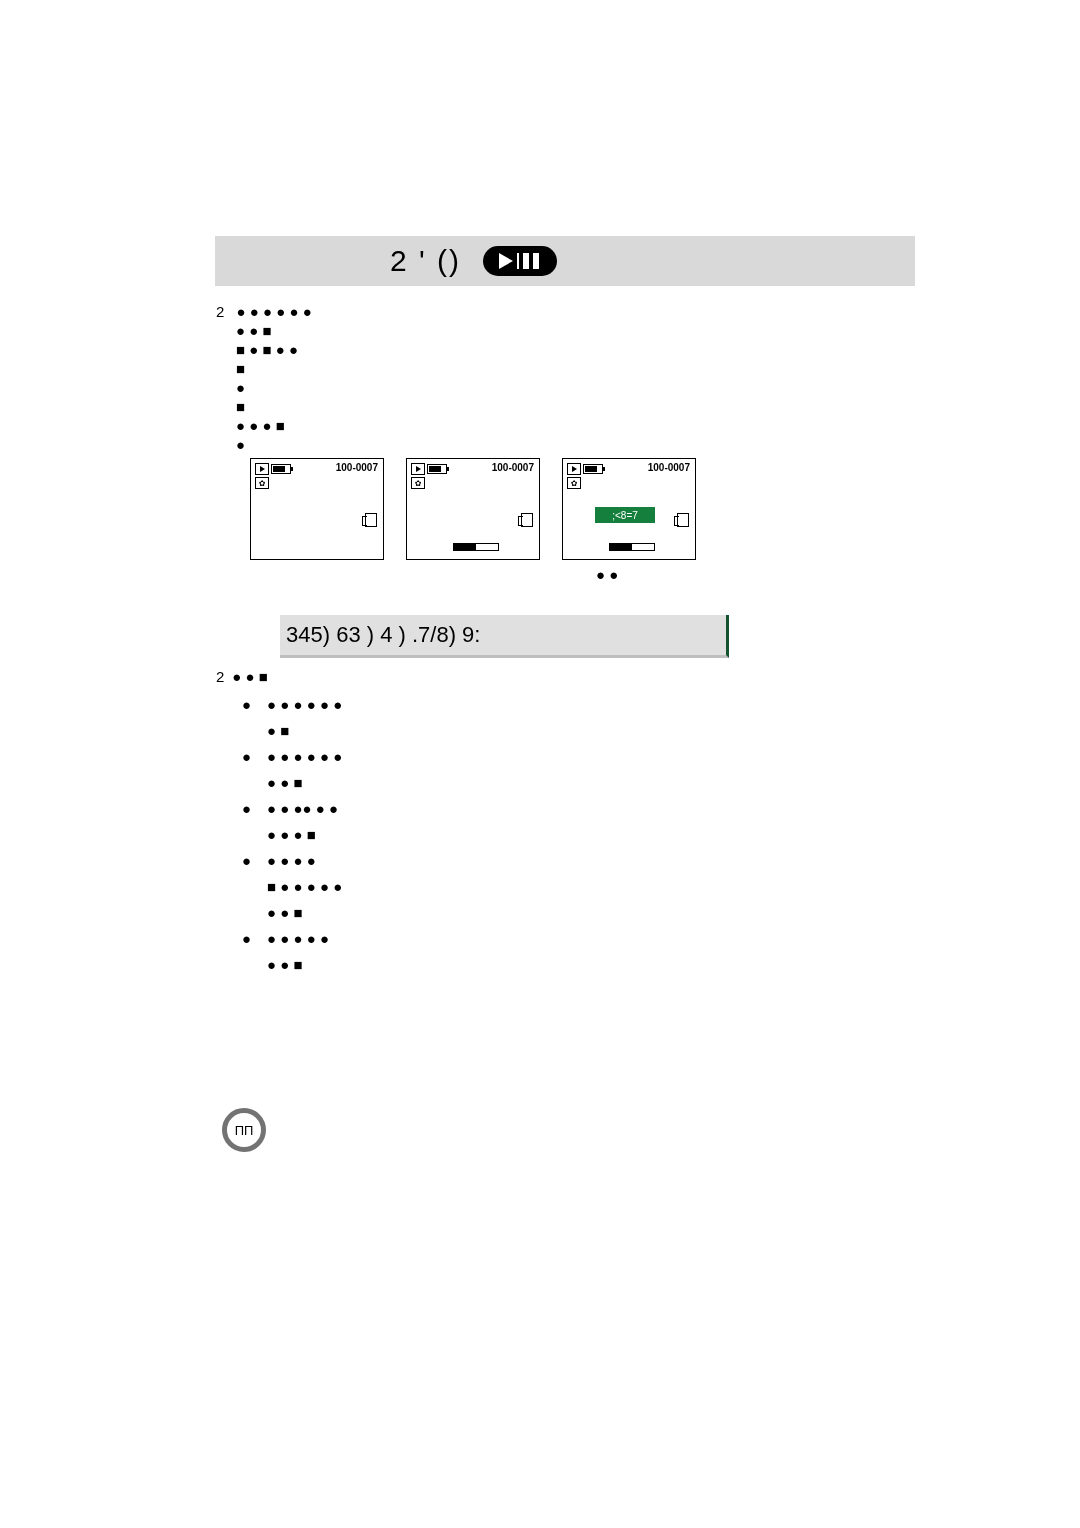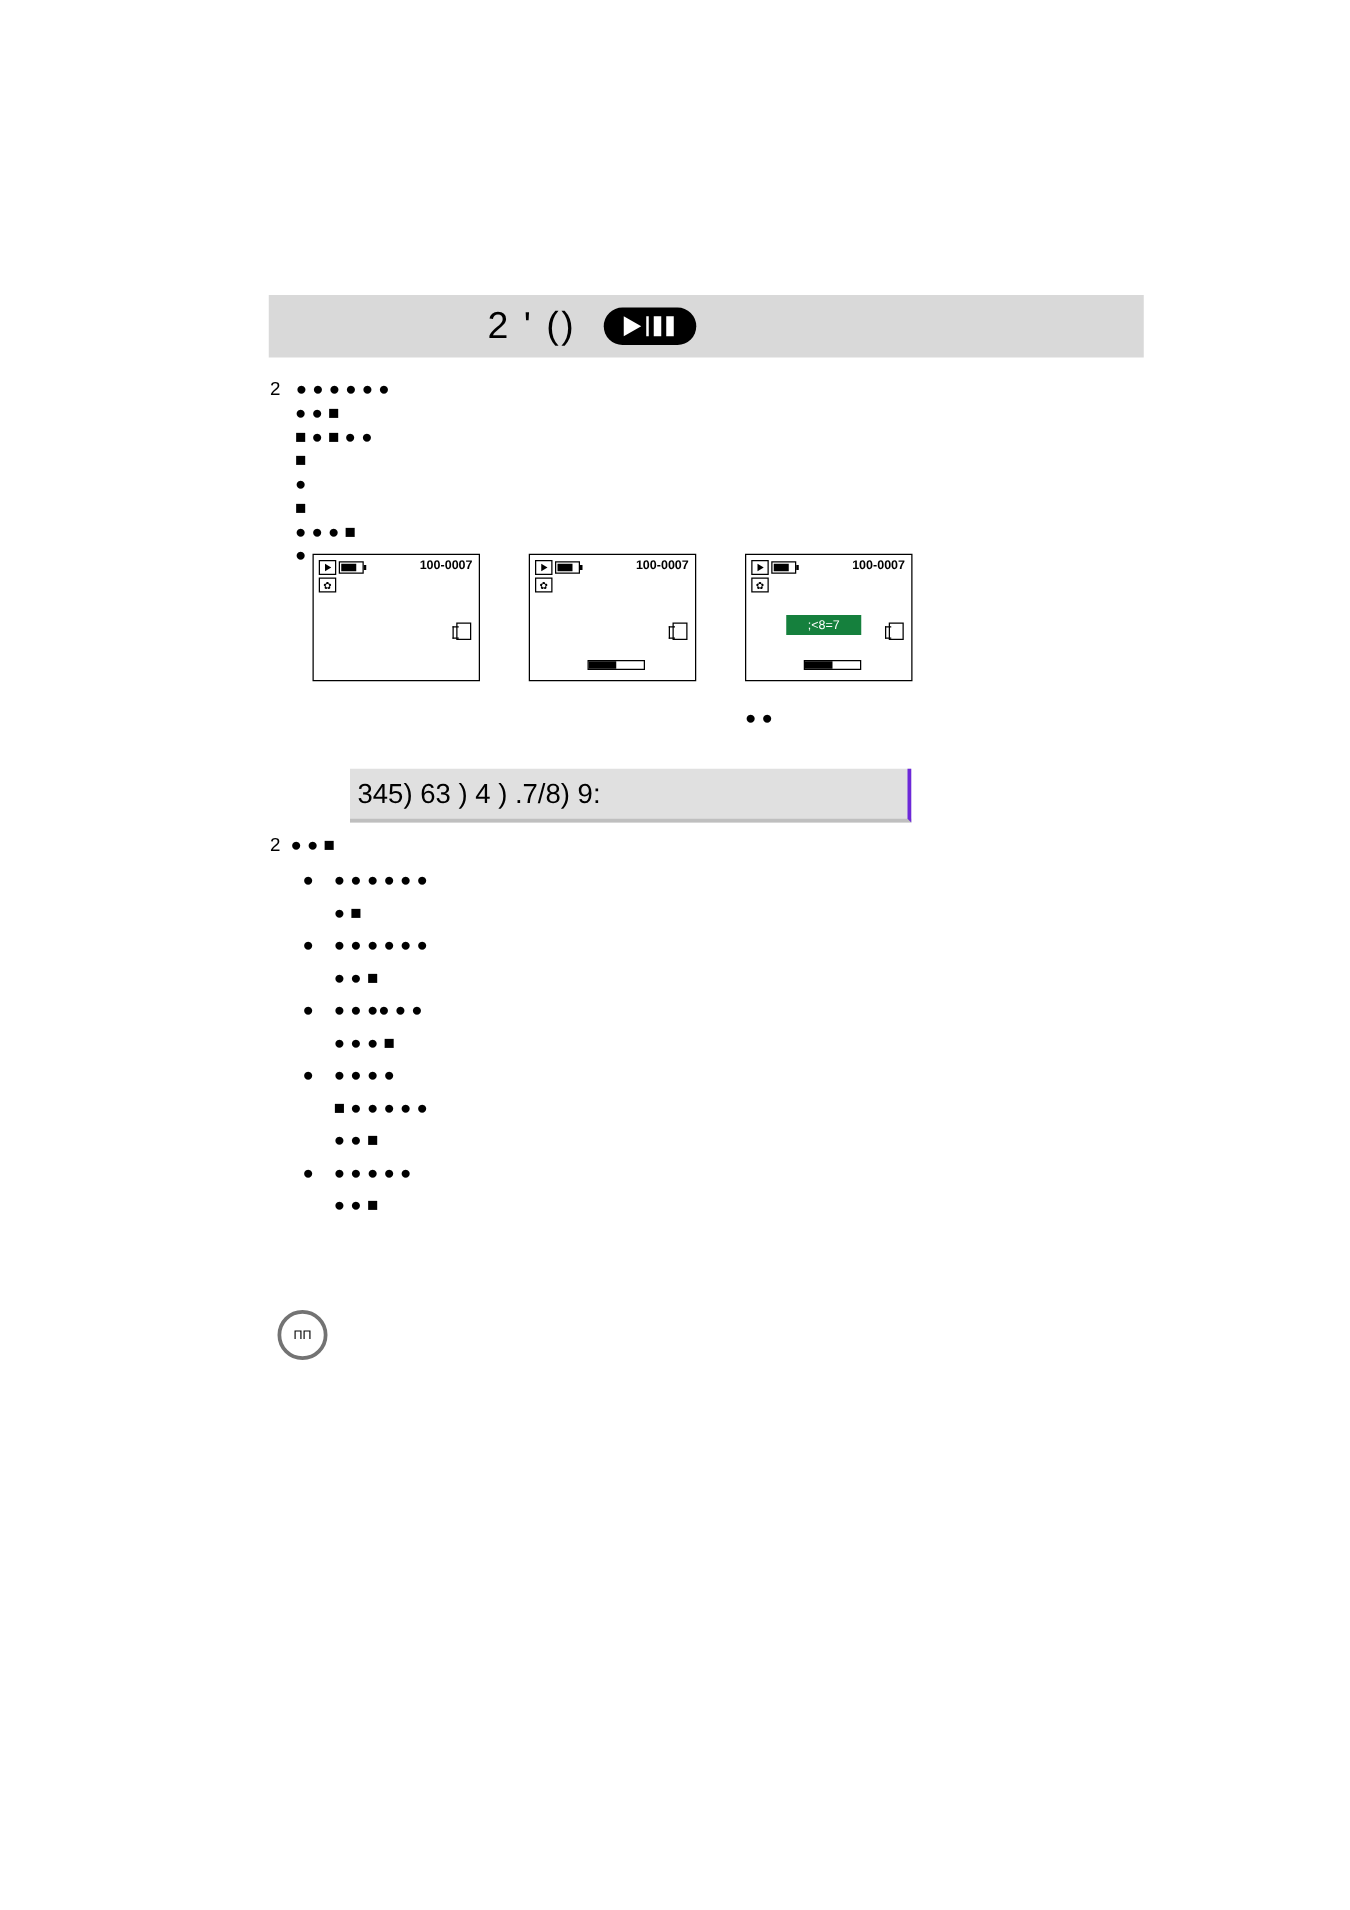--- a/index.html
+++ b/index.html
@@ -2,47 +2,47 @@
 <html><head>
 <meta charset="utf-8">
 <style>
 html,body{margin:0;padding:0;background:#fff;font-family:Arial,Helvetica,sans-serif;color:#000}
 .page{width:1080px;height:1528px;position:relative;margin:0 auto;background:#fff}
 .header-bar{position:absolute;left:215px;top:236px;width:700px;height:50px;background:#d9d9d9;display:flex;align-items:center}
 .header-text{font-size:30px;margin-left:175px;letter-spacing:2px}
 .pill{display:inline-flex;align-items:center;justify-content:center;width:74px;height:30px;background:#000;color:#fff;border-radius:16px;margin-left:22px;vertical-align:middle}
 .pill svg{width:46px;height:20px}
 .section-title{position:absolute;left:280px;top:615px}
-.section-title-bar{width:440px;height:40px;background:#e0e0e0;border-right:3px solid #6d28d9;border-bottom:3px solid #bfbfbf;display:flex;align-items:center;padding-left:6px;font-size:22px}
+.section-title-bar{width:440px;height:40px;background:#e0e0e0;border-right:3px solid #14532d;border-bottom:3px solid #bfbfbf;display:flex;align-items:center;padding-left:6px;font-size:22px}
 .body1{position:absolute;left:216px;top:302px;font-size:15px;line-height:19px}
 .body1 .num{font-family:Arial;margin-right:8px}
 .body1 .indent{margin-left:20px}
 .body2{position:absolute;left:216px;top:666px;font-size:15px;line-height:22px}
 .body2 .num{margin-right:8px}
 .body2 table{border-collapse:collapse;margin-left:20px;margin-top:4px}
 .body2 td{vertical-align:top;padding:2px 6px}
 .body2 .lbl{padding-right:10px}
 
-.panels{position:absolute;left:250px;top:443px;display:flex;gap:39px}
+.panels{position:absolute;left:250px;top:458px;display:flex;gap:22px}
 .panel{width:132px;height:100px;border:1px solid #000;position:relative;background:#fff}
 .p-toprow{position:absolute;top:4px;left:4px;display:flex;align-items:center;gap:2px}
 .p-play{width:12px;height:10px;border:1px solid #000;display:flex;align-items:center;justify-content:center}
 .p-play::after{content:"";border-left:5px solid #000;border-top:3px solid transparent;border-bottom:3px solid transparent}
 .p-batt{width:18px;height:8px;border:1px solid #000;position:relative;display:inline-block}
 .p-batt::after{content:"";position:absolute;right:-3px;top:2px;width:2px;height:4px;background:#000}
 .p-batt .fill{position:absolute;left:1px;top:1px;height:6px;width:12px;background:#000}
 .p-num{position:absolute;top:3px;right:5px;font-size:10px;font-weight:bold}
 .p-flower{position:absolute;top:18px;left:4px;width:12px;height:10px;border:1px solid #000;display:flex;align-items:center;justify-content:center;font-size:8px}
 .p-door{position:absolute;right:6px;top:54px;width:10px;height:12px;border:1px solid #000}
 .p-door::before{content:"";position:absolute;left:-4px;top:2px;width:4px;height:8px;border:1px solid #000;border-right:none}
 .p-progress{position:absolute;left:46px;bottom:8px;width:44px;height:6px;border:1px solid #000}
 .p-progress .half{width:22px;height:6px;background:#000}
 .p-banner{position:absolute;left:32px;top:48px;width:60px;height:16px;background:#15803d;color:#fff;font-size:10px;display:flex;align-items:center;justify-content:center}
 .caption{position:absolute;left:596px;top:566px;font-size:15px}
-.pagecircle{position:absolute;left:222px;top:1048px;width:34px;height:34px;border:3px solid #737373;border-radius:50%;display:flex;align-items:center;justify-content:center;font-size:10px}
+.pagecircle{position:absolute;left:222px;top:1108px;width:34px;height:34px;border:5px solid #737373;border-radius:50%;display:flex;align-items:center;justify-content:center;font-size:13px}
 </style>
 </head>
 <body>
 <div class="page">
 
 <div class="header-bar">
   <span class="header-text">
     <span>2   '        ()</span>
   </span>
   <span class="pill">

